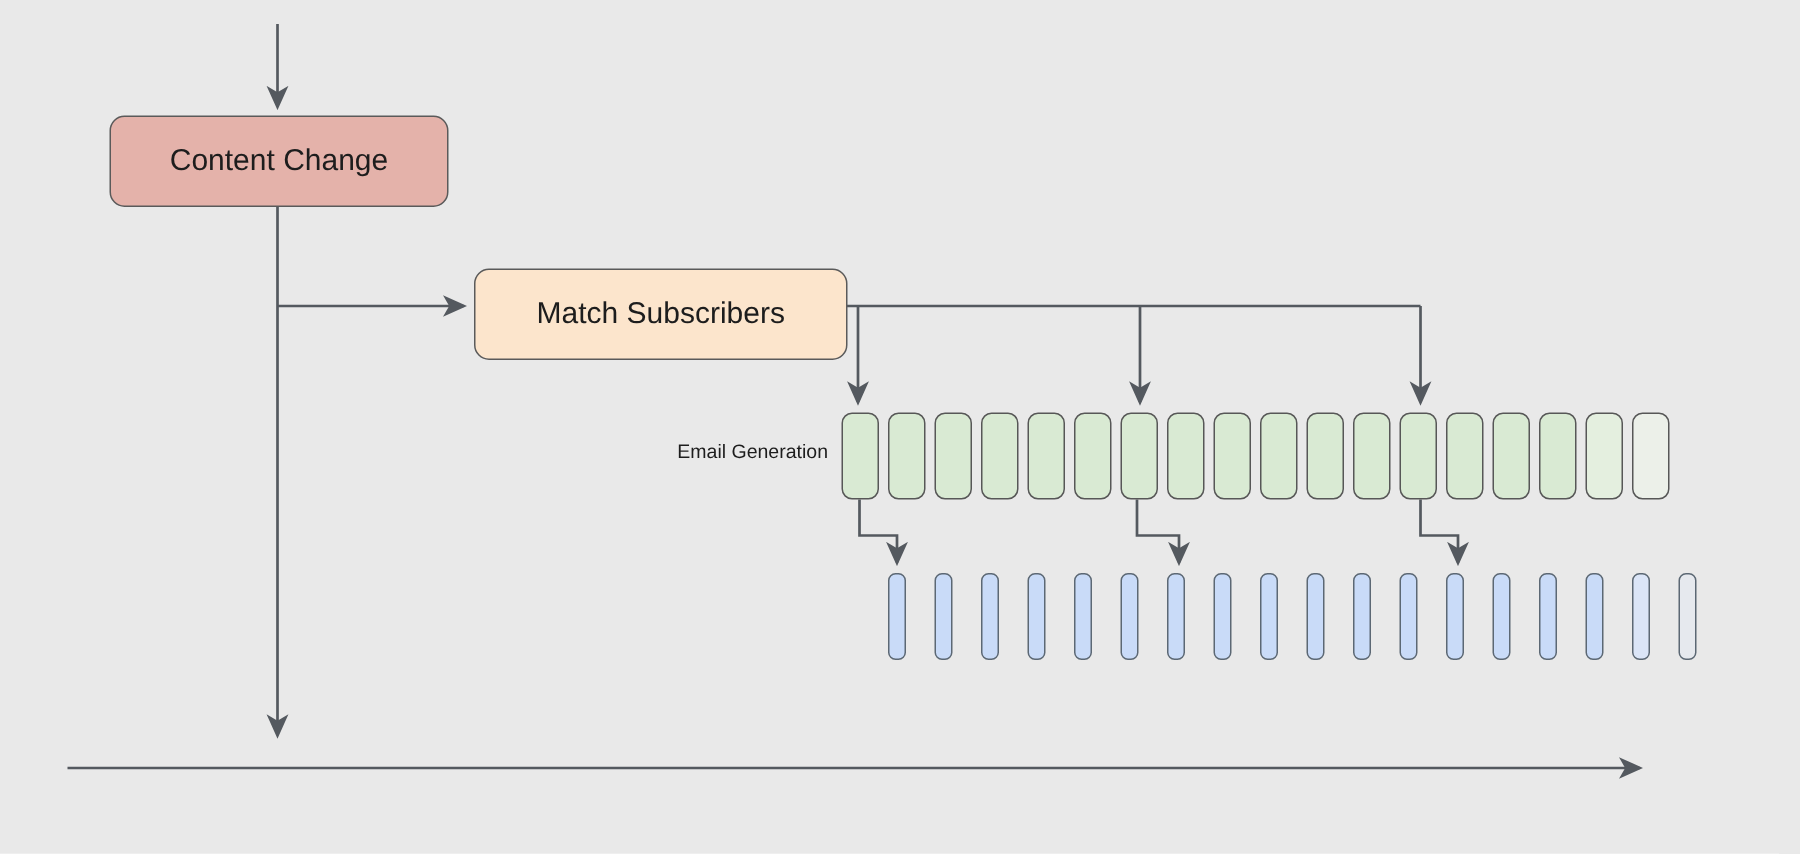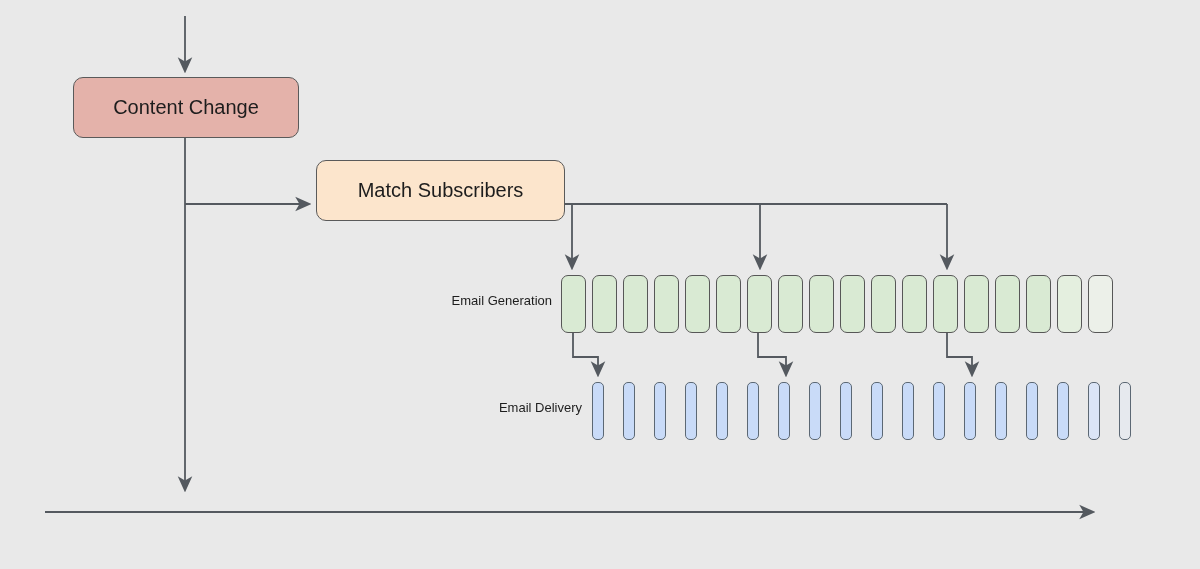--- a/index.html
+++ b/index.html
@@ -11,21 +11,21 @@
   }
   html,body{margin:0;padding:0;}
   body{font-family:"Liberation Sans", sans-serif; background:#fff;}
   .canvas{position:relative;width:1200px;height:569px;background:var(--bg);overflow:hidden;}
   svg.connectors{position:absolute;left:0;top:0;z-index:1;}
   svg.connectors line, svg.connectors polyline{stroke:var(--line);stroke-width:1.8;fill:none;}
   .node{position:absolute;z-index:2;display:flex;align-items:center;justify-content:center;
         border:1.6px solid; border-radius:10px; font-size:20px; color:var(--text);}
   .content-change{left:73px;top:77px;width:224px;height:59px;
         background:var(--cc-fill);border-color:var(--cc-border);}
-  .match-subscribers{left:316px;top:160px;width:247px;height:59px;
+  .match-subscribers{left:316px;top:179px;width:247px;height:59px;
         background:var(--ms-fill);border-color:var(--ms-border);justify-content:center;}
   .row-label{position:absolute;z-index:2;font-size:13px;color:var(--text);
         text-align:right;white-space:nowrap;}
   .gen-label{left:252px;top:293px;width:300px;}
   .del-label{left:282px;top:400px;width:300px;}
   .boxes{position:absolute;z-index:2;display:flex;}
   .gen-row{left:561px;top:275px;gap:6px;}
   .gen-row .box{width:25px;height:58px;border:1.4px solid var(--gen-border);
         border-radius:7px;background:var(--gen-fill);box-sizing:border-box;}
   .gen-row .box.fading{background:var(--gen-fading);}
@@ -90,21 +90,20 @@
       <div class="box"></div>
       <div class="box"></div>
       <div class="box"></div>
       <div class="box"></div>
       <div class="box"></div>
       <div class="box"></div>
       <div class="box fading"></div>
       <div class="box faded"></div>
     </div>
 
-  <div class="row-label del-label">Email Delivery</div>
   <div class="boxes del-row">
       <div class="box"></div>
       <div class="box"></div>
       <div class="box"></div>
       <div class="box"></div>
       <div class="box"></div>
       <div class="box"></div>
       <div class="box"></div>
       <div class="box"></div>
       <div class="box"></div>

